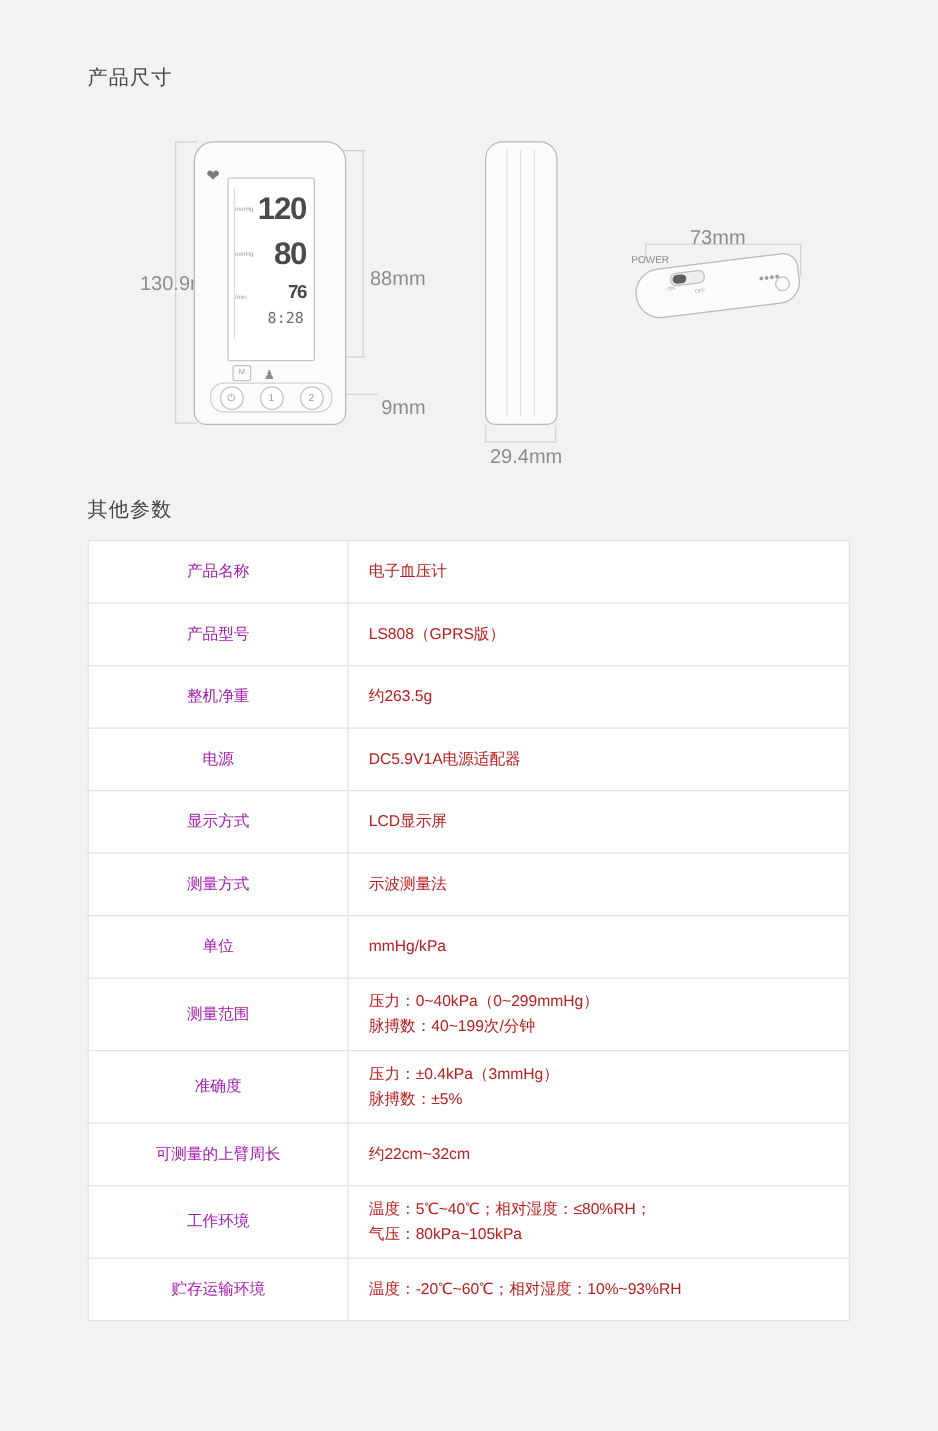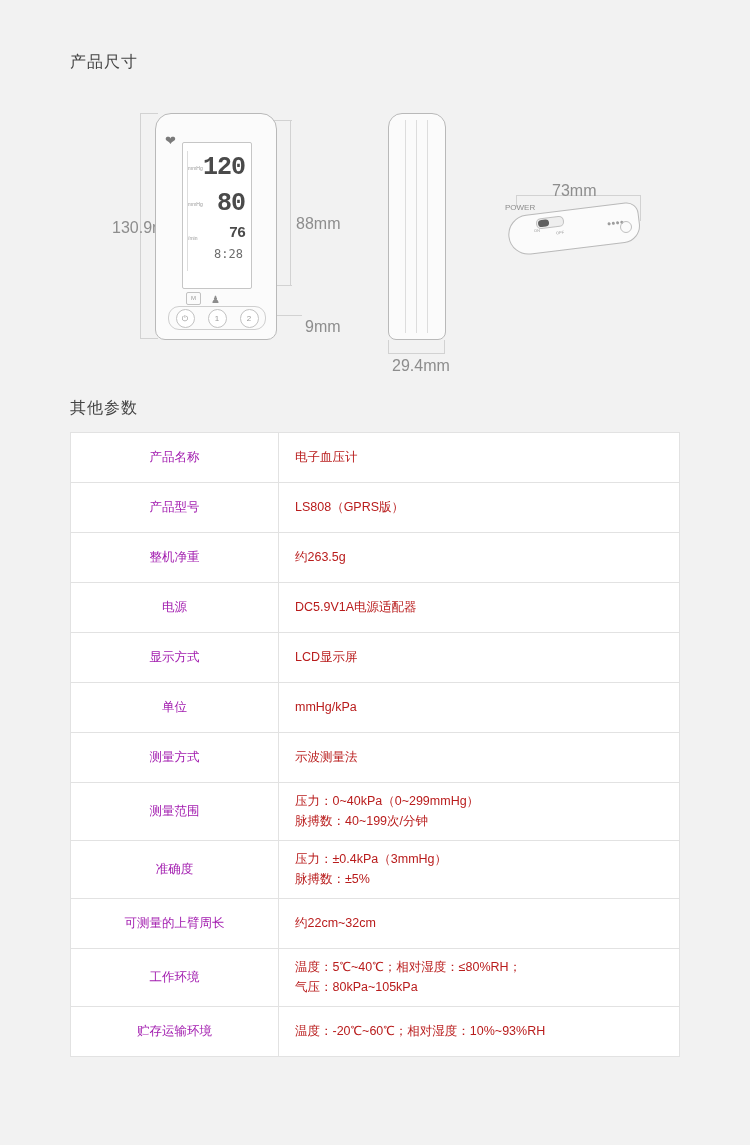--- a/index.html
+++ b/index.html
@@ -63,21 +63,21 @@
     position: absolute;
     left: 26px; top: 28px;
     width: 68px; height: 145px;
     border: 1px solid #c6c6c6;
     background: #fff;
     border-radius: 2px;
   }
   .lcd-big {
     position: absolute;
     right: 6px;
-    font-family: Liberation Mono, monospace;
+    font-family: Liberation Sans, sans-serif;
     color: #4a4a4a;
     letter-spacing: -1px;
     font-weight: bold;
   }
   .lcd-sys { top: 10px; font-size: 25px; }
   .lcd-dia { top: 46px; font-size: 25px; }
   .lcd-pul { top: 82px; font-size: 15px; }
   .lcd-time {
     position: absolute;
     right: 8px; top: 104px;
@@ -336,29 +336,29 @@
             <span class="v-line">DC5.9V1A电源适配器</span>
           </td>
       </tr>
       <tr>
         <td class="k">显示方式</td>
         <td class="v">
             <span class="v-line">LCD显示屏</span>
           </td>
       </tr>
       <tr>
+        <td class="k">测量方式</td>
+        <td class="v">
+            <span class="v-line">示波测量法</span>
+          </td>
+      </tr>
+      <tr>
         <td class="k">单位</td>
         <td class="v">
             <span class="v-line">mmHg/kPa</span>
-          </td>
-      </tr>
-      <tr>
-        <td class="k">测量方式</td>
-        <td class="v">
-            <span class="v-line">示波测量法</span>
           </td>
       </tr>
       <tr style="height:58px;">
         <td class="k">测量范围</td>
         <td class="v">
           <span class="v-line">压力：0~40kPa（0~299mmHg）</span>
           <span class="v-line">脉搏数：40~199次/分钟</span>
         </td>
       </tr>
       <tr style="height:58px;">

